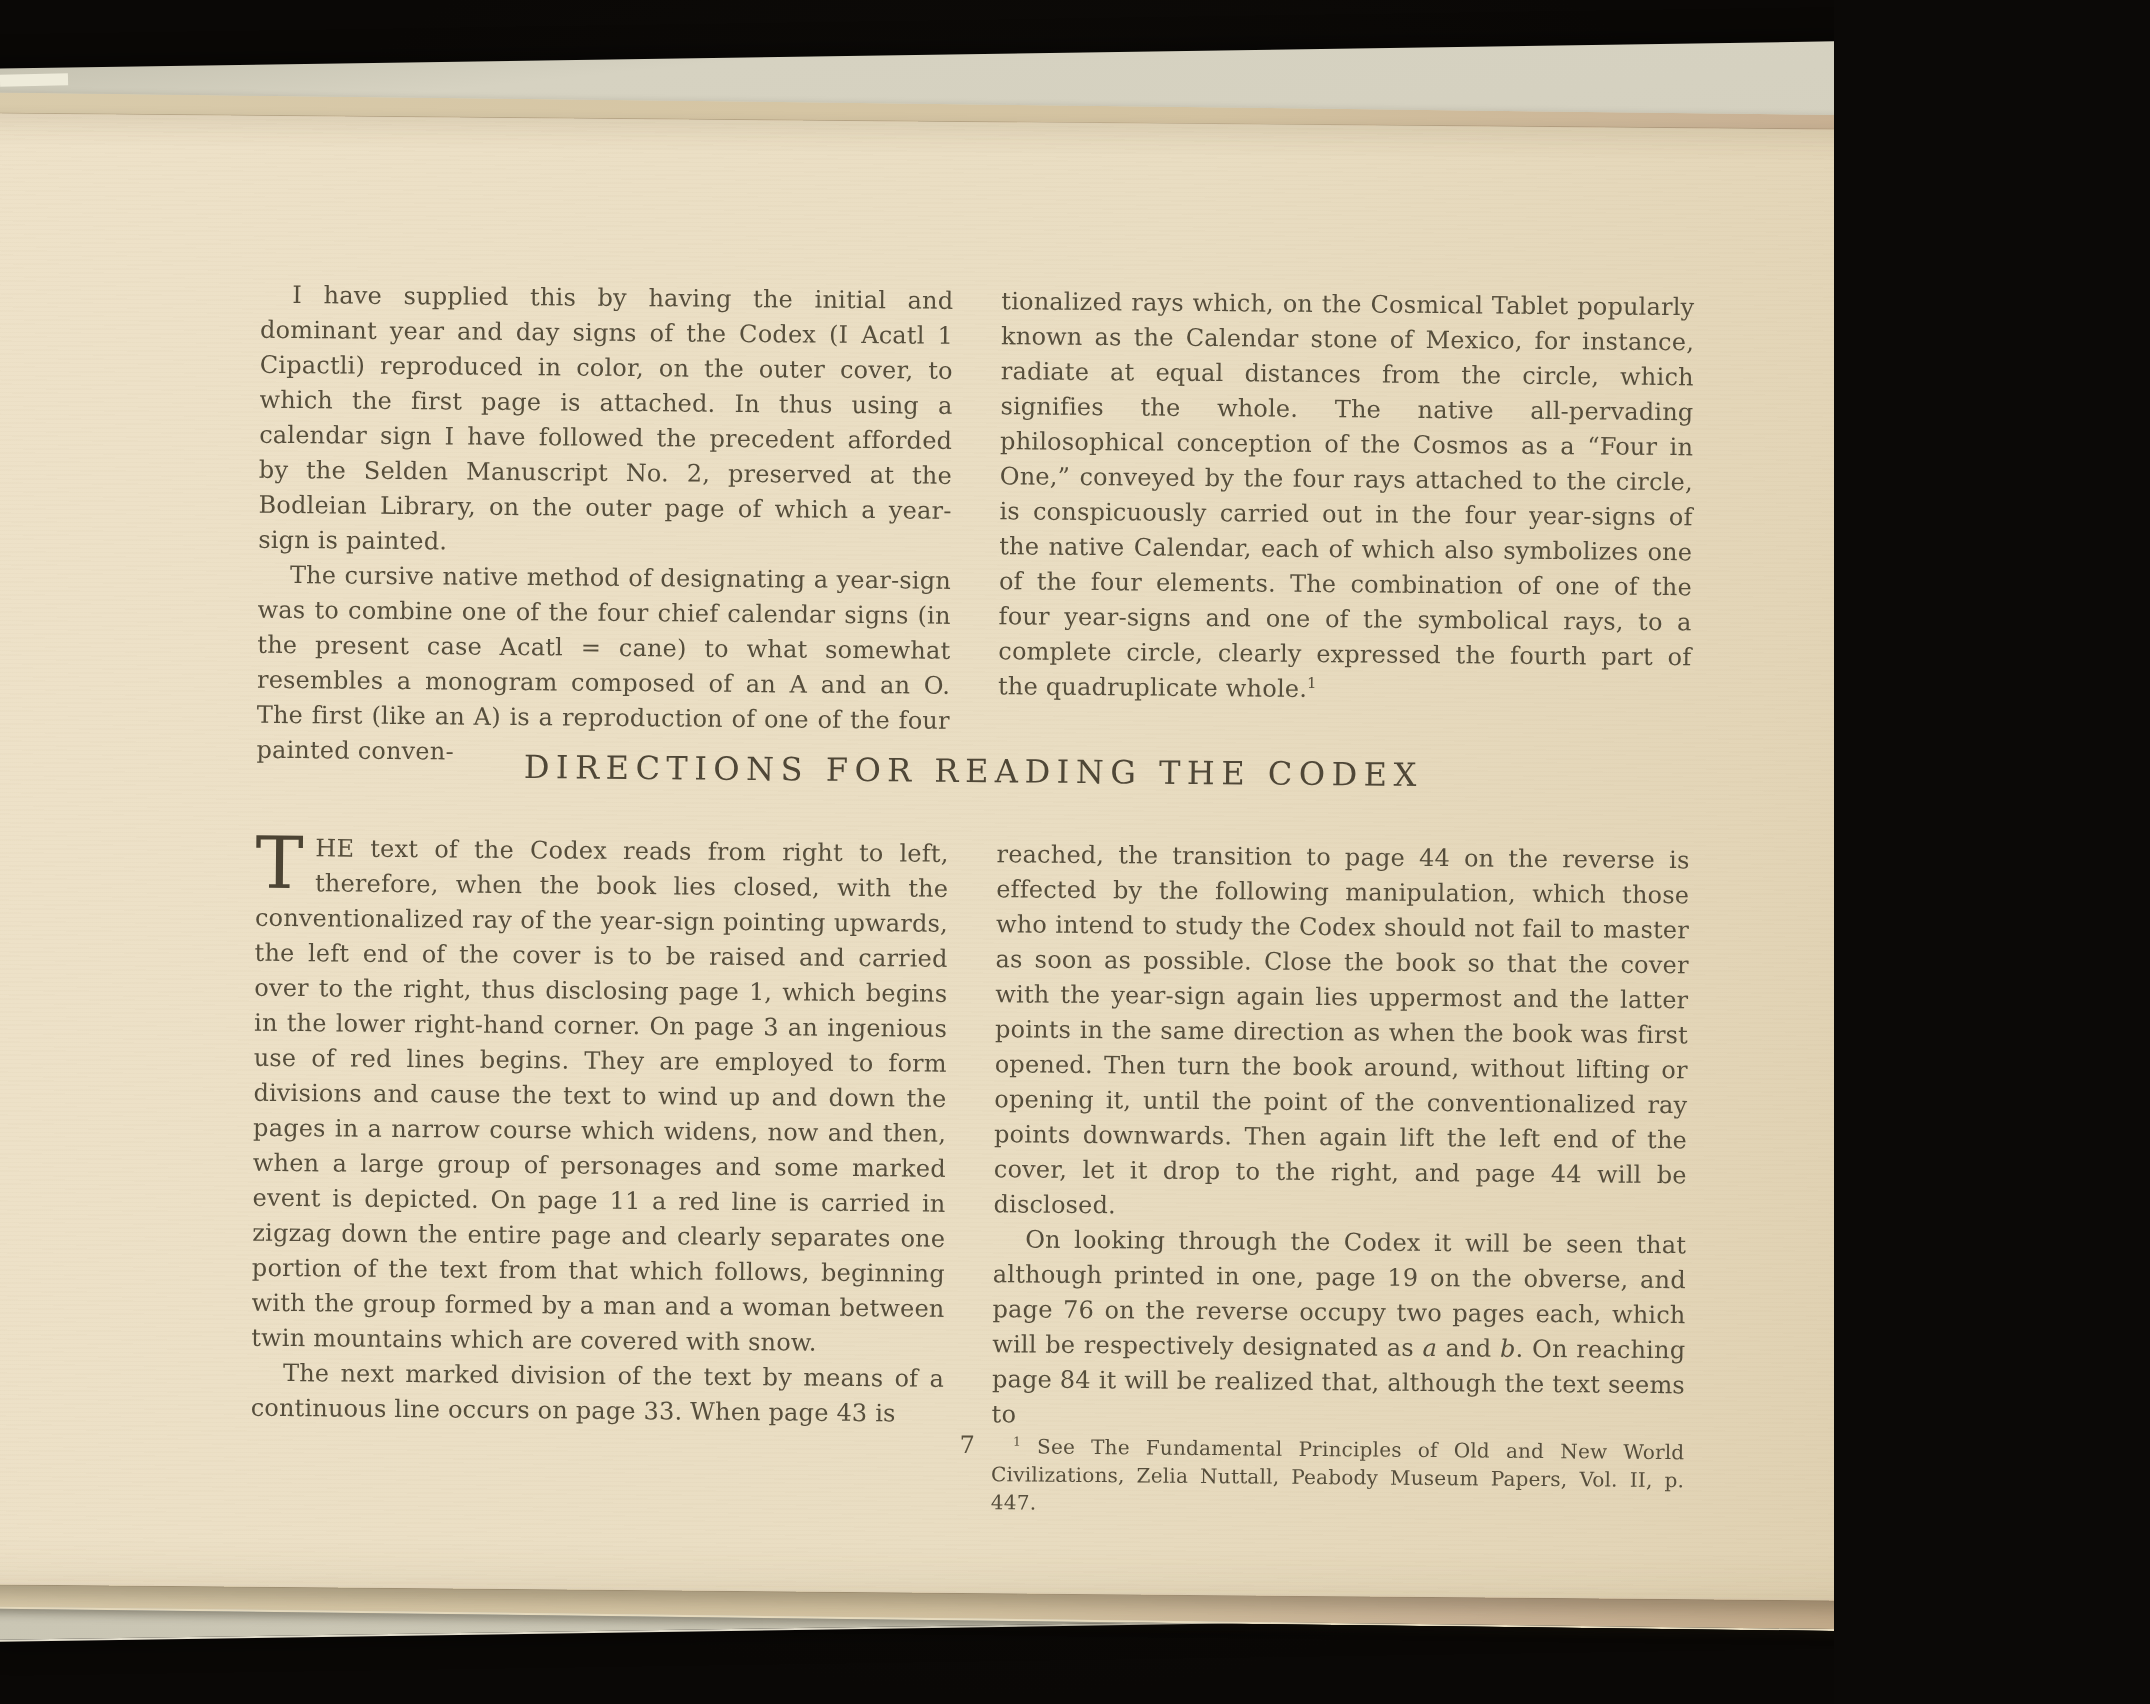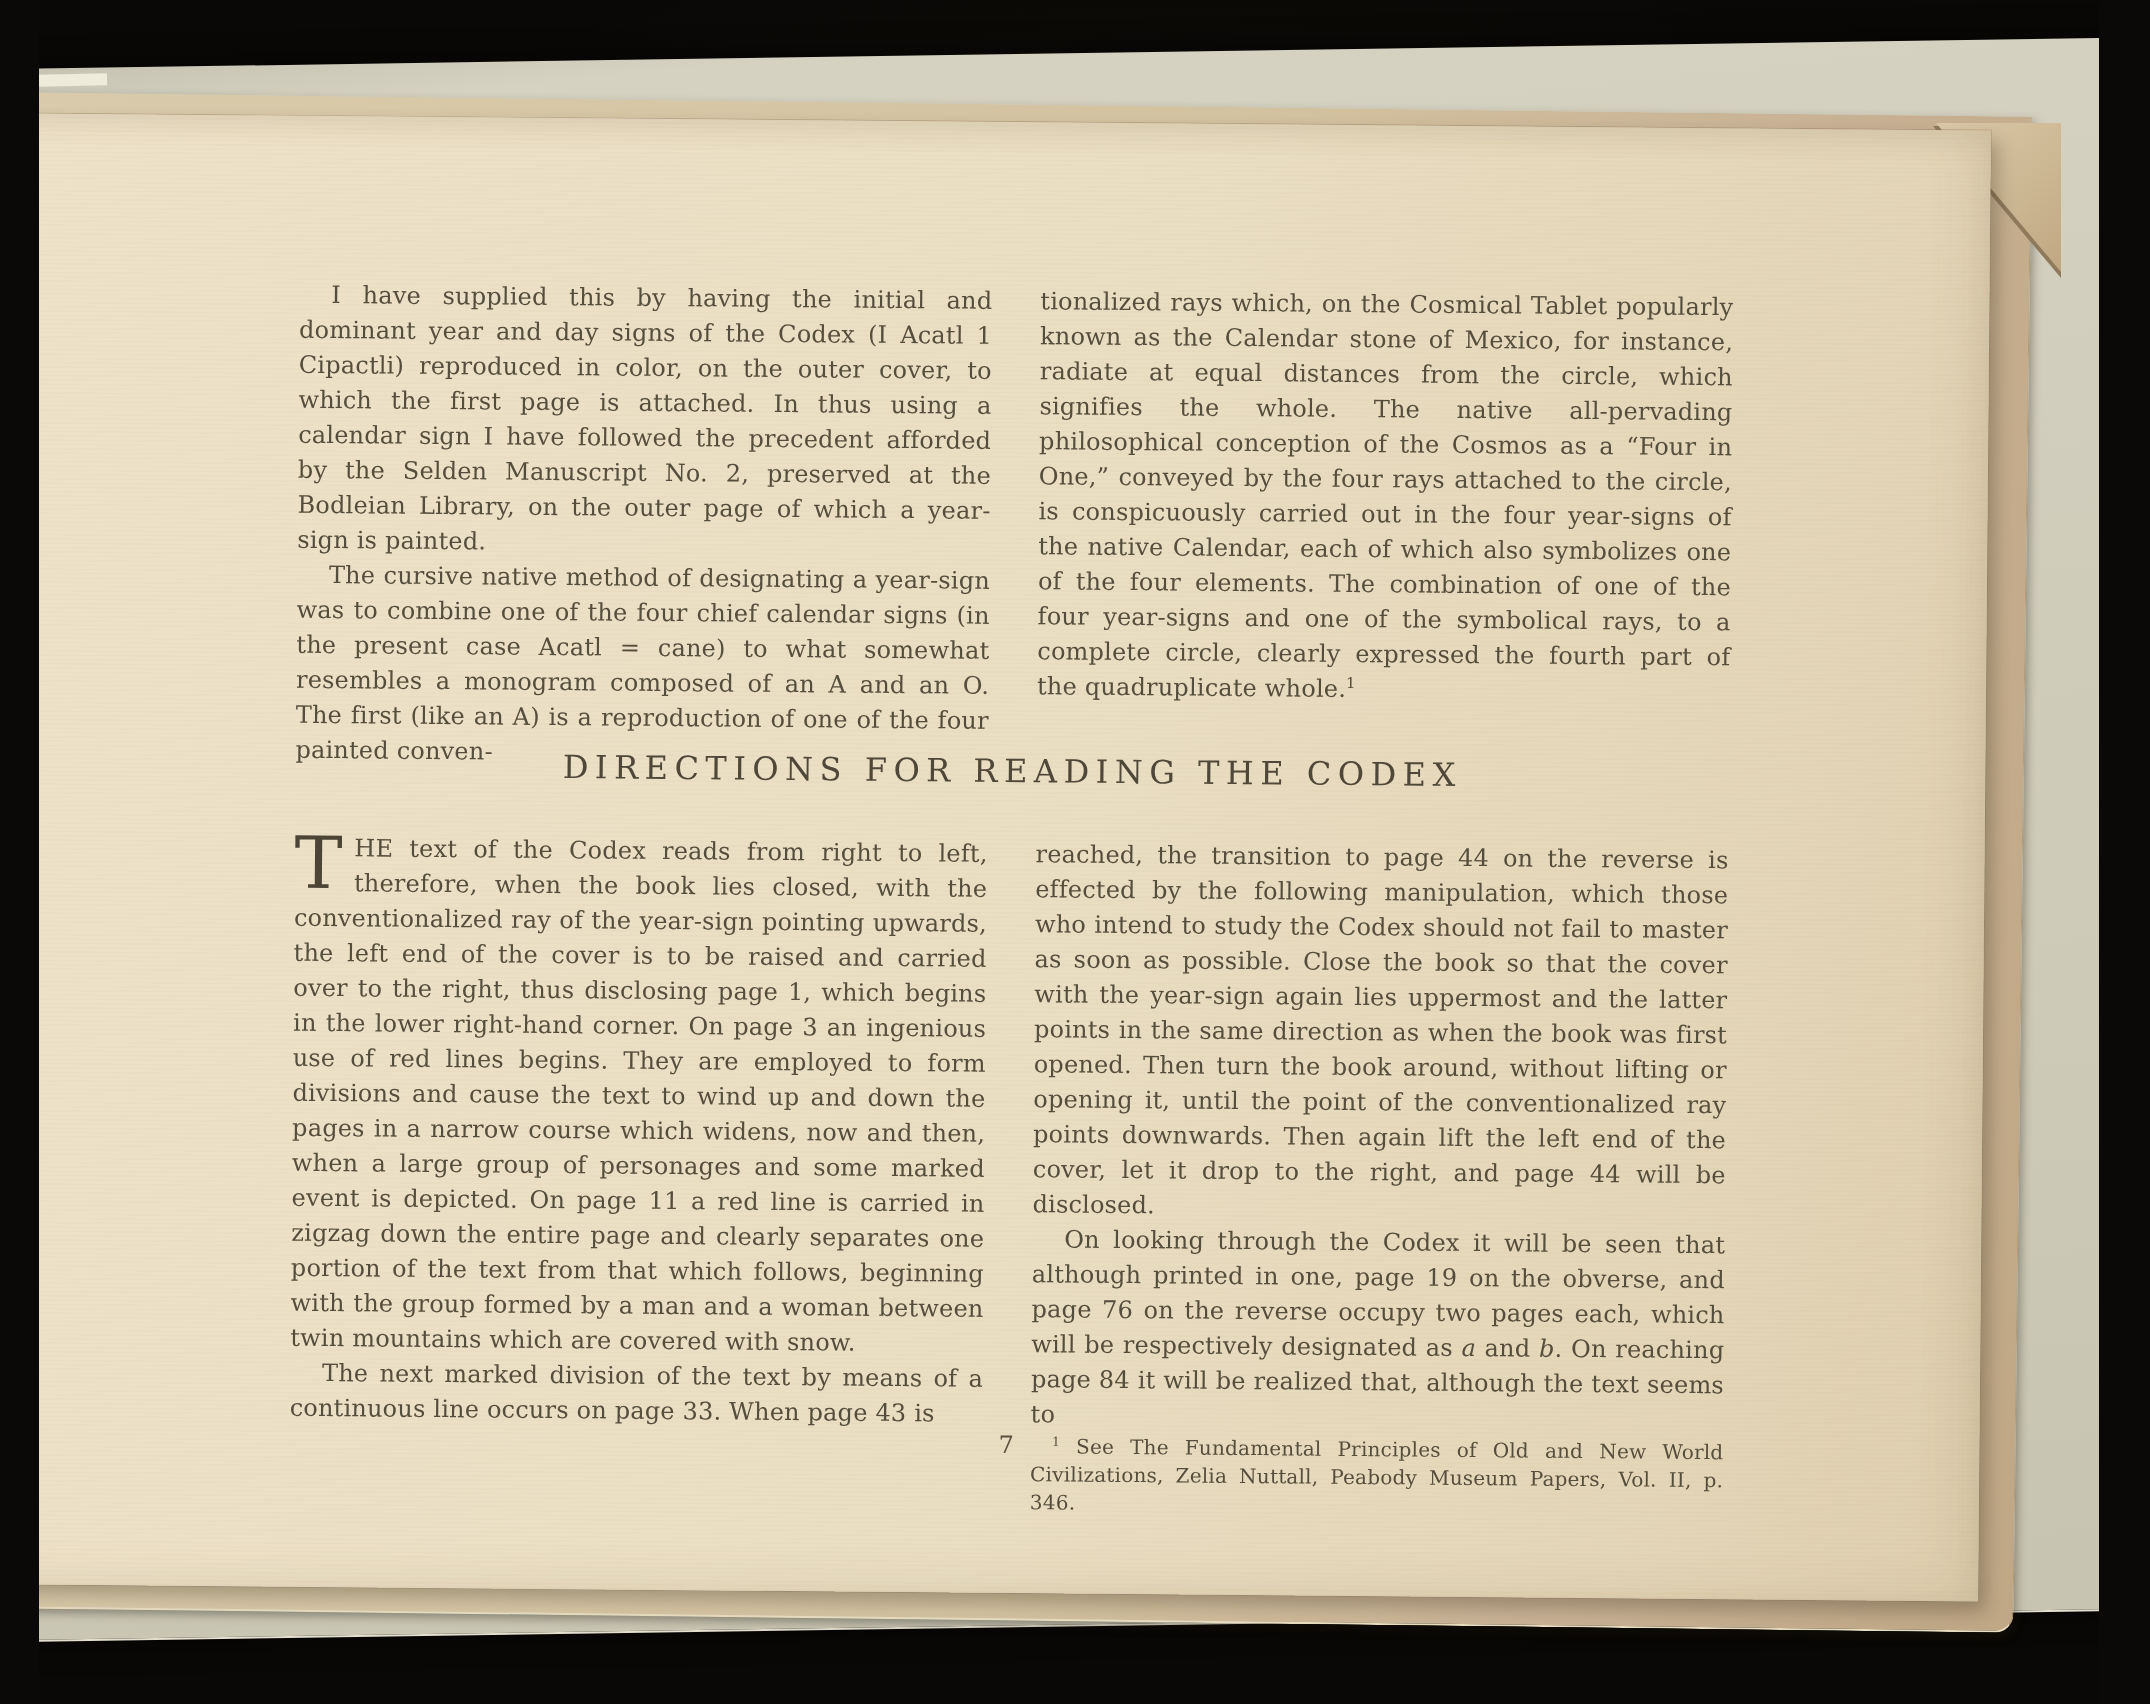--- a/index.html
+++ b/index.html
@@ -6,25 +6,24 @@
     margin: 0;
     padding: 0;
     background: #0b0907;
     width: 2151px;
     height: 1705px;
     overflow: hidden;
     font-family: "DejaVu Serif", serif;
   }
   #stage {
     position: relative;
-    width: 2060px;
+    width: 1834px;
     height: 1705px;
     background: radial-gradient(ellipse at 55% 45%, #12100c 0%, #0a0806 70%);
     overflow: hidden;
-    margin-left: 39px;
   }
   
   .cover-edge {
     position: absolute;
     left: -29px;
     top: 69px;
     width: 2116px;
     height: 1571px;
     background: linear-gradient(175deg, #c6c3b2 0%, #d6d2c1 4%, #d2cebd 30%, #cdc9b7 70%, #c8c4b2 100%);
     border-right: 4.3px solid #e9e4d3;
@@ -189,21 +188,21 @@
       <div class="heading">DIRECTIONS FOR READING THE CODEX</div>
 
       <div class="row row-bottom">
         <div class="col">
           <p><span class="drop-cap">T</span><span>HE text of the Codex reads from right to left, therefore, when the book lies closed, with the conventionalized ray of the year-sign pointing upwards, the left end of the cover is to be raised and carried over to the right, thus disclosing page 1, which begins in the lower right-hand corner. On page 3 an ingenious use of red lines begins. They are employed to form divisions and cause the text to wind up and down the pages in a narrow course which widens, now and then, when a large group of personages and some marked event is depicted. On page 11 a red line is carried in zigzag down the entire page and clearly separates one portion of the text from that which follows, beginning with the group formed by a man and a woman between twin mountains which are covered with snow.</span></p>
           <p class="indent">The next marked division of the text by means of a continuous line occurs on page 33. When page 43 is</p>
         </div>
         <div class="col">
           <p>reached, the transition to page 44 on the reverse is effected by the following manipulation, which those who intend to study the Codex should not fail to master as soon as possible. Close the book so that the cover with the year-sign again lies uppermost and the latter points in the same direction as when the book was first opened. Then turn the book around, without lifting or opening it, until the point of the conventionalized ray points downwards. Then again lift the left end of the cover, let it drop to the right, and page 44 will be disclosed.</p>
           <p class="indent"><span>On looking through the Codex it will be seen that although printed in one, page 19 on the obverse, and page 76 on the reverse occupy two pages each, which will be respectively designated as </span><span class="ital">a</span><span> and </span><span class="ital">b</span><span>. On reaching page 84 it will be realized that, although the text seems to</span></p>
-          <p class="footnote"><sup class="fn-ref">1</sup><span> See The Fundamental Principles of Old and New World Civilizations, Zelia Nuttall, Peabody Museum Papers, Vol. II, p. 346.</span></p>
+          <p class="footnote"><sup class="fn-ref">1</sup><span> See The Fundamental Principles of Old and New World Civilizations, Zelia Nuttall, Peabody Museum Papers, Vol. II, p. 447.</span></p>
         </div>
       </div>
 
       <div class="page-number">7</div>
 
     </div>
   </div>
 </div>
 
 

